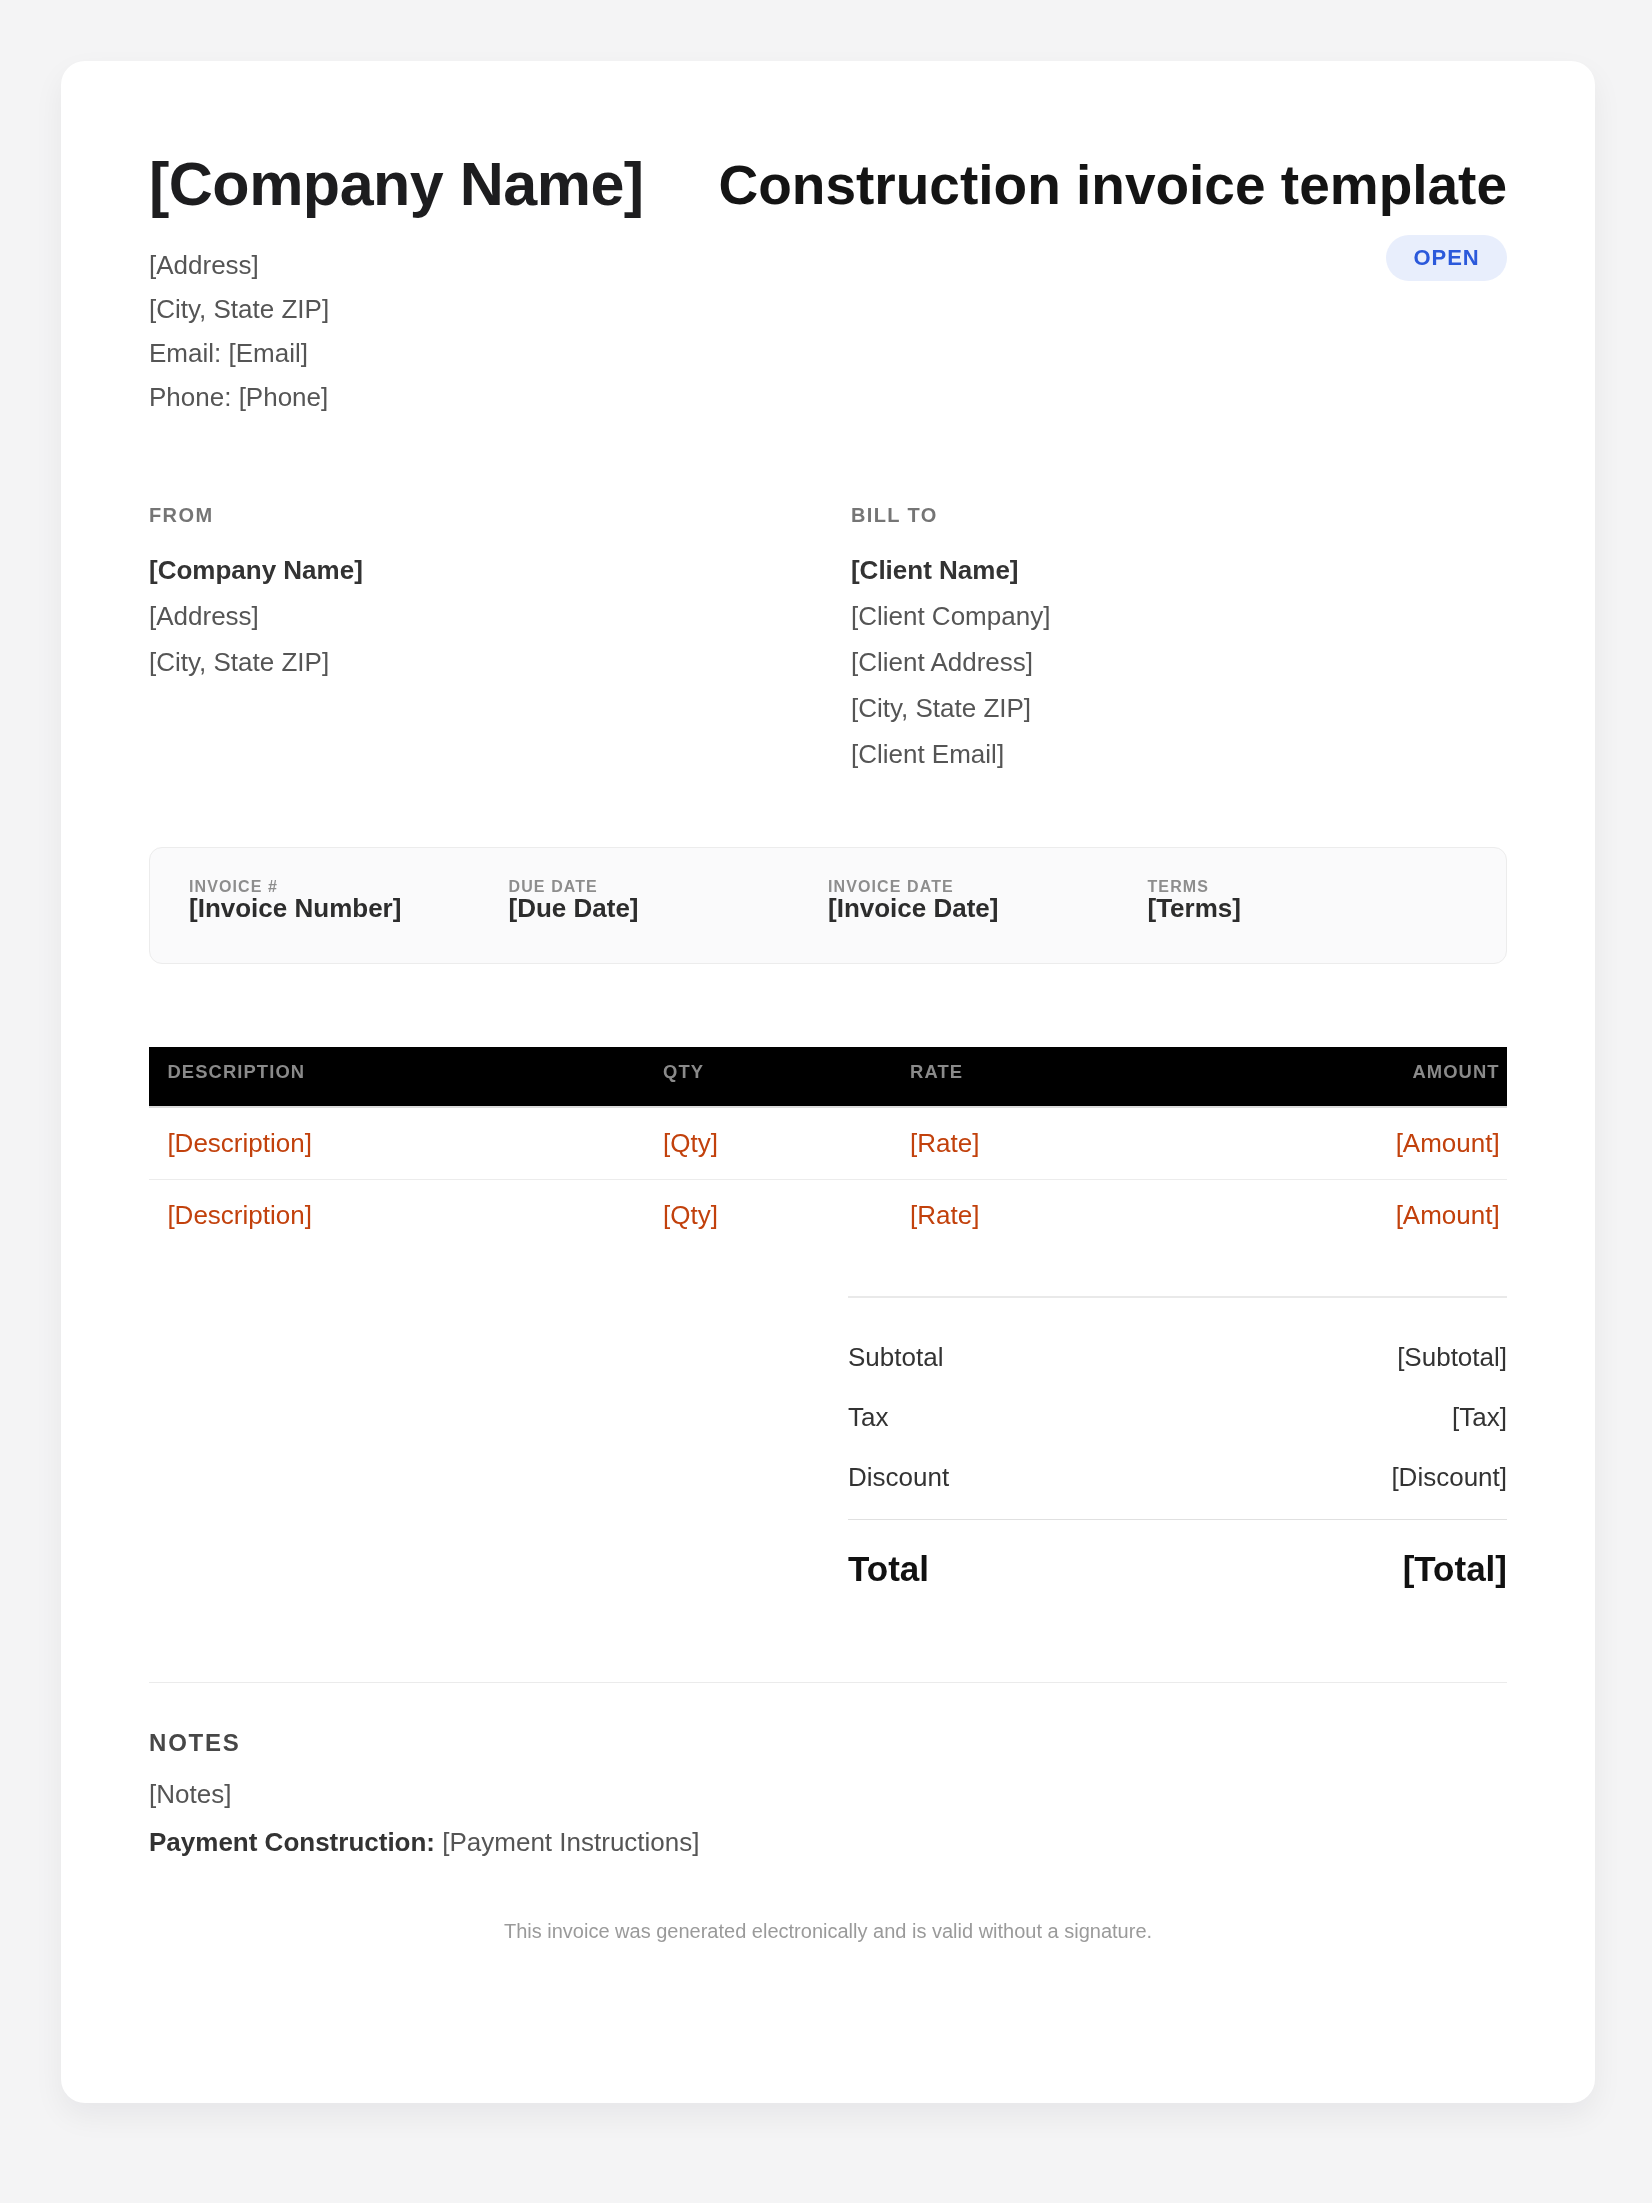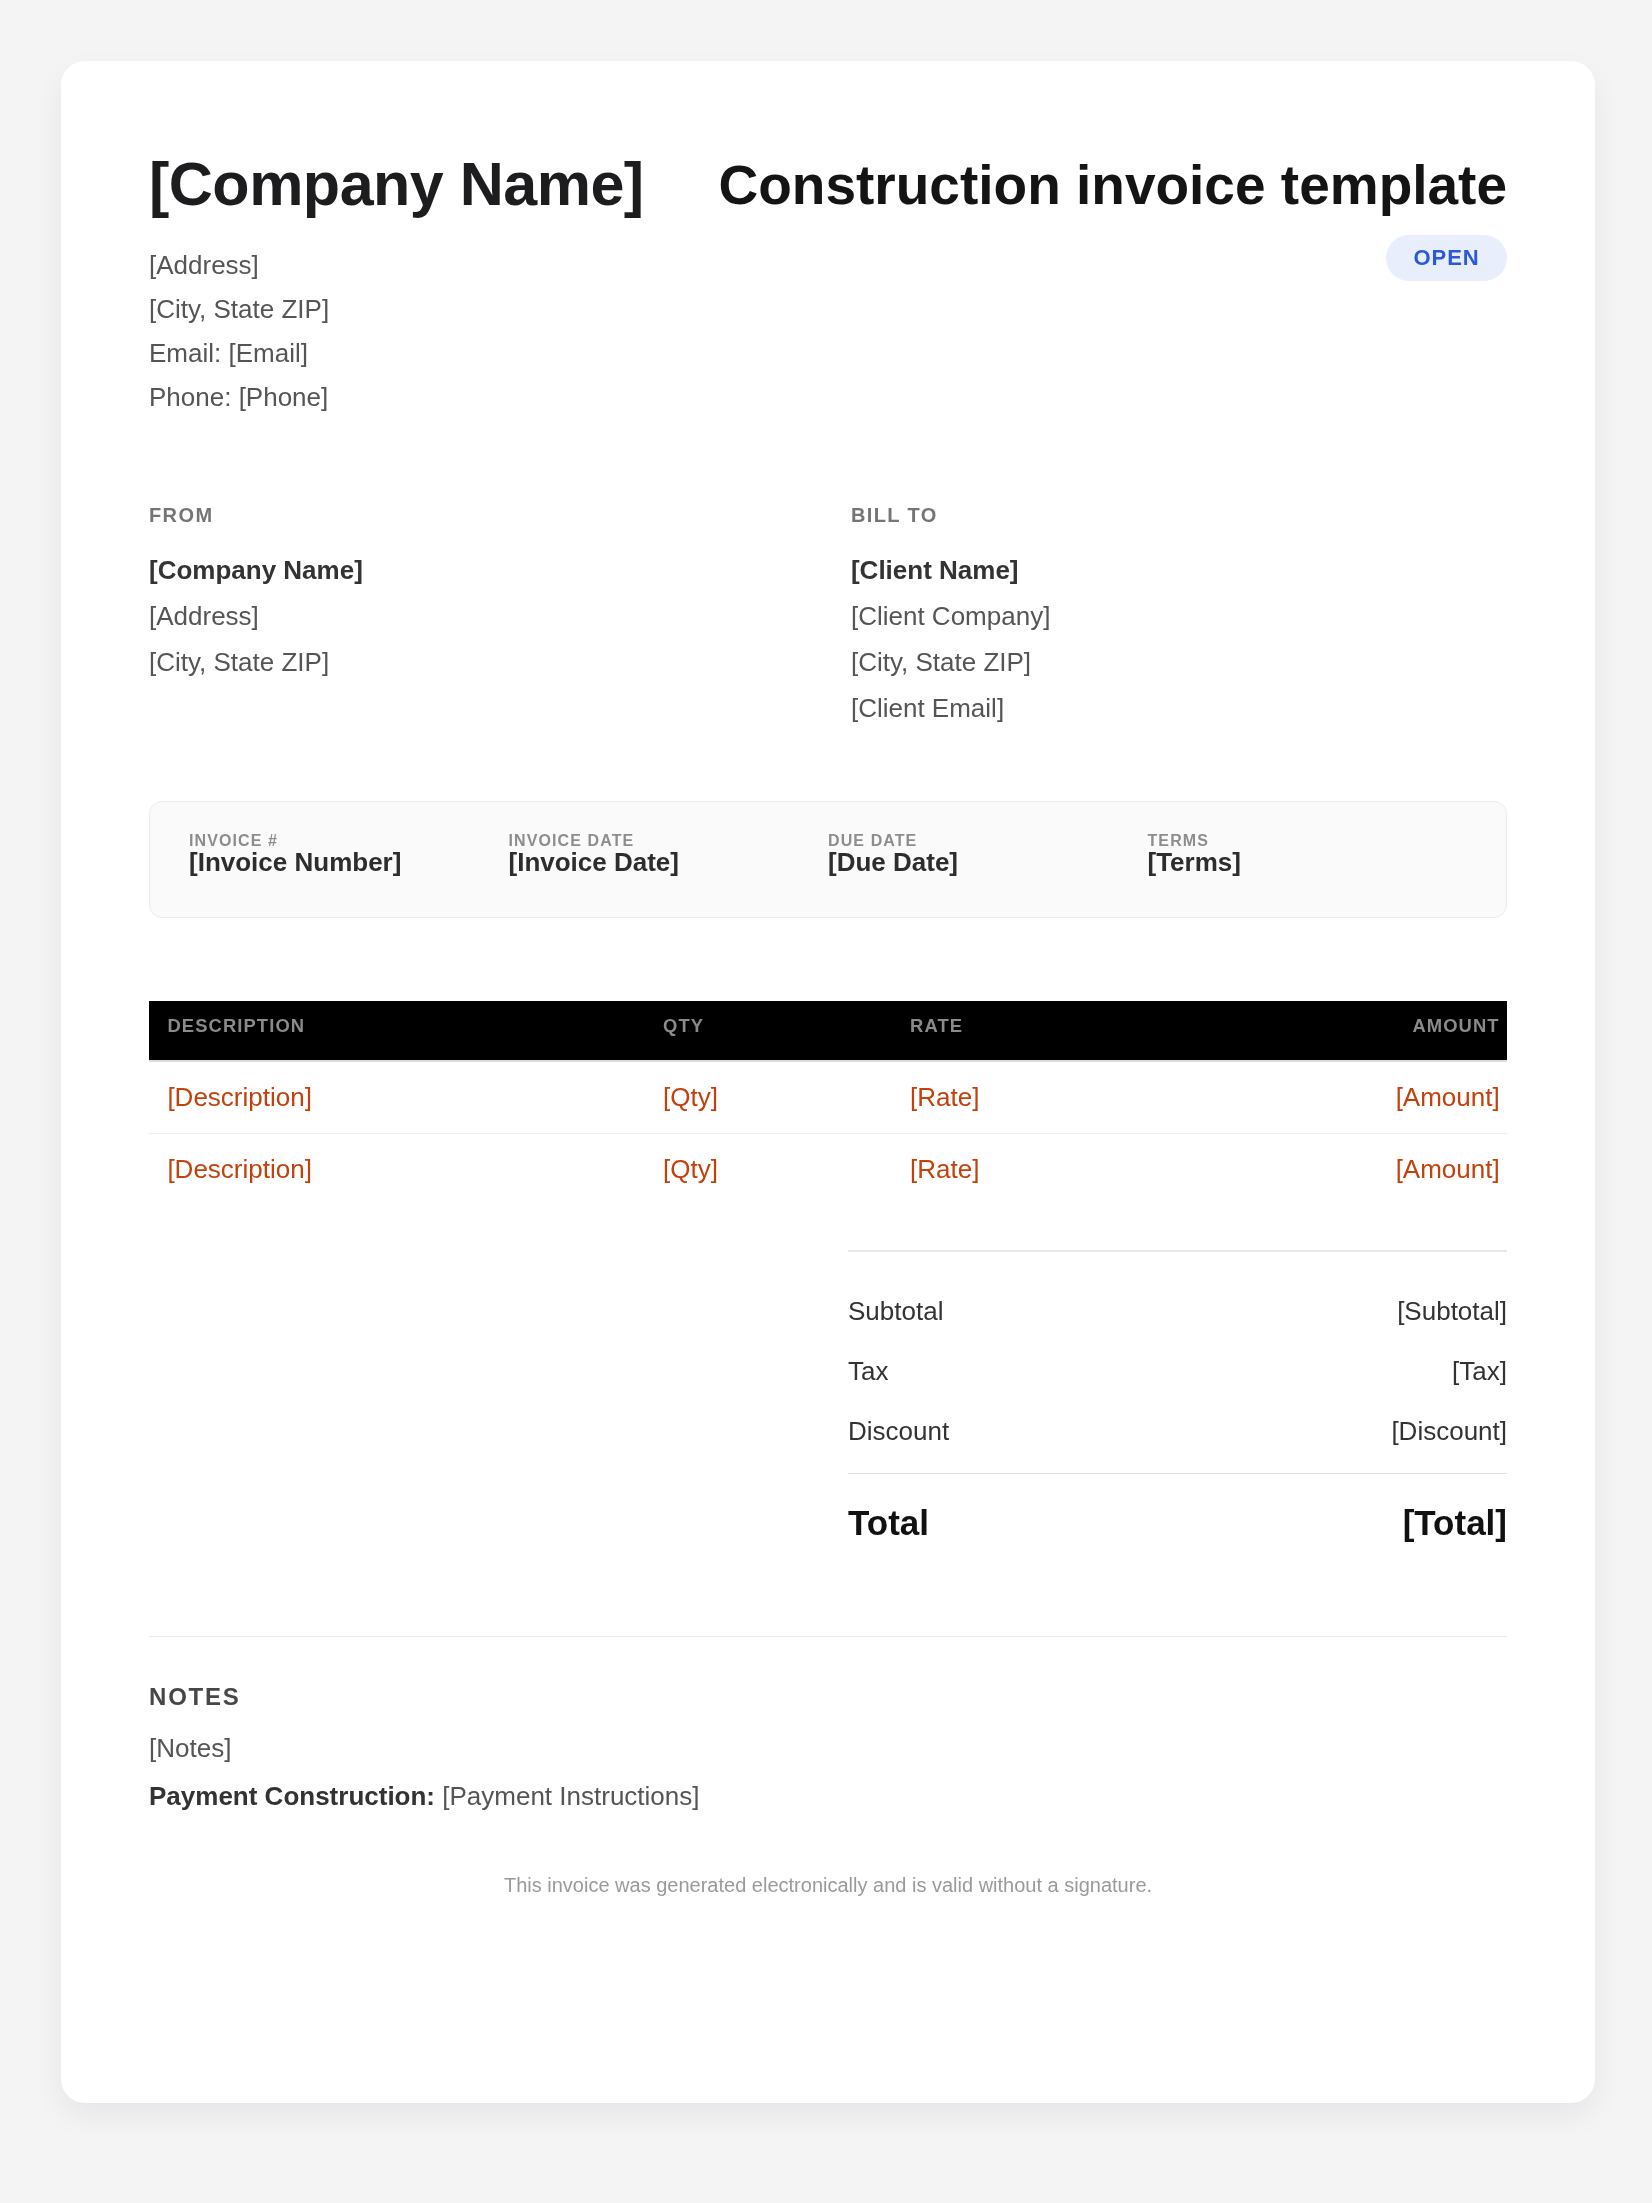--- a/index.html
+++ b/index.html
@@ -132,37 +132,38 @@
     <div class="party">
       <div class="section-label">FROM</div>
       <div class="party-line bold">[Company Name]</div>
       <div class="party-line">[Address]</div>
       <div class="party-line">[City, State ZIP]</div>
     </div>
     <div class="party">
       <div class="section-label">BILL TO</div>
       <div class="party-line bold">[Client Name]</div>
       <div class="party-line">[Client Company]</div>
+      <div class="party-line">[Client Address]</div>
       <div class="party-line">[City, State ZIP]</div>
       <div class="party-line">[Client Email]</div>
     </div>
   </div>
 
   <div class="meta-box">
     <div>
       <div class="meta-label">INVOICE #</div>
       <div class="meta-value">[Invoice Number]</div>
     </div>
     <div>
+      <div class="meta-label">DUE DATE</div>
+      <div class="meta-value">[Due Date]</div>
+    </div>
+    <div>
       <div class="meta-label">INVOICE DATE</div>
       <div class="meta-value">[Invoice Date]</div>
-    </div>
-    <div>
-      <div class="meta-label">DUE DATE</div>
-      <div class="meta-value">[Due Date]</div>
     </div>
     <div>
       <div class="meta-label">TERMS</div>
       <div class="meta-value">[Terms]</div>
     </div>
   </div>
 
   <div class="items">
     <div class="items-header">
       <div class="c-desc">DESCRIPTION</div>

